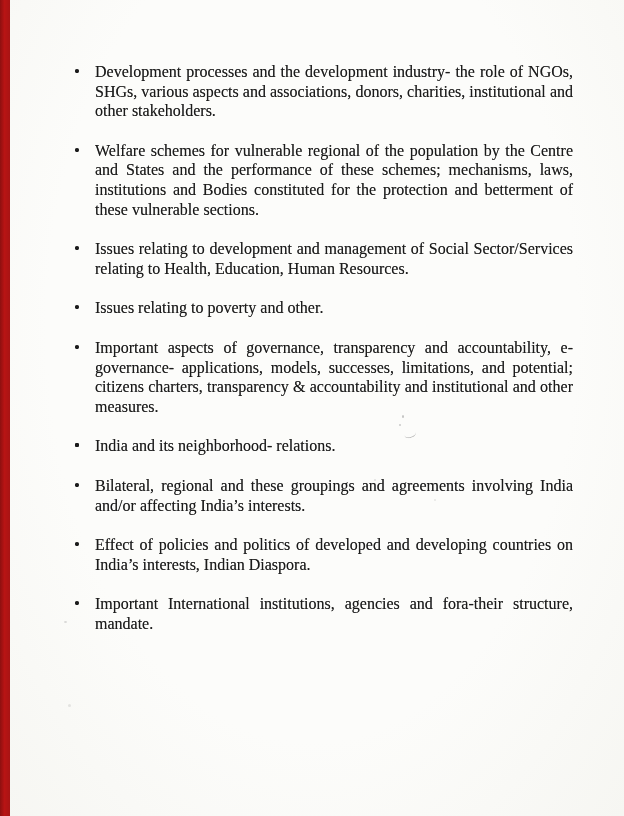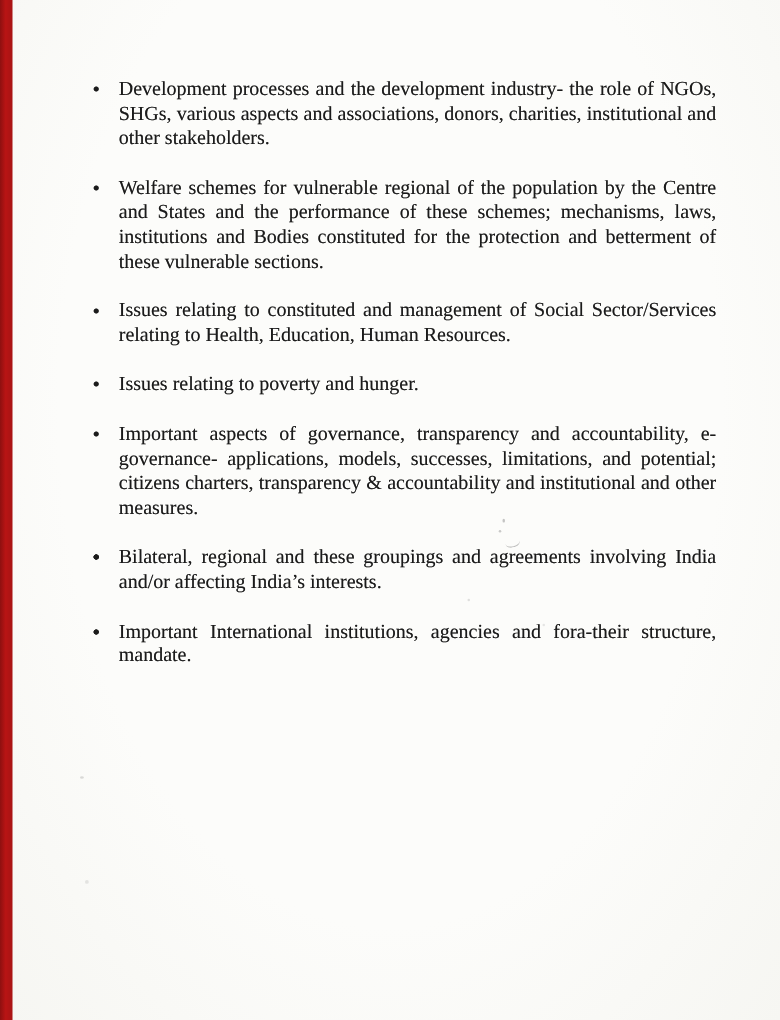--- a/index.html
+++ b/index.html
@@ -69,42 +69,44 @@
     <div class="item">
       <span class="bullet">•</span>
       <span>Development processes and the development industry- the role of NGOs, SHGs, various aspects and associations, donors, charities, institutional and other stakeholders.</span>
     </div>
     <div class="item">
       <span class="bullet">•</span>
       <span>Welfare schemes for vulnerable regional of the population by the Centre and States and the performance of these schemes; mechanisms, laws, institutions and Bodies constituted for the protection and betterment of these vulnerable sections.</span>
     </div>
     <div class="item">
       <span class="bullet">•</span>
-      <span>Issues relating to constituted and management of Social Sector/Services relating to Health, Education, Human Resources.</span>
+      <span>Issues relating to development and management of Social Sector/Services relating to Health, Education, Human Resources.</span>
     </div>
     <div class="item">
       <span class="bullet">•</span>
-      <span>Issues relating to poverty and hunger.</span>
+      <span>Issues relating to poverty and other.</span>
     </div>
     <div class="item">
       <span class="bullet">•</span>
       <span>Important aspects of governance, transparency and accountability, e-governance- applications, models, successes, limitations, and potential; citizens charters, transparency &amp; accountability and institutional and other measures.</span>
     </div>
     <div class="item">
       <span class="bullet">•</span>
     </div>
     <div class="item">
       <span class="bullet">•</span>
+      <span>India and its neighborhood- relations.</span>
     </div>
     <div class="item">
       <span class="bullet">•</span>
       <span>Bilateral, regional and these groupings and agreements involving India and/or affecting India’s interests.</span>
     </div>
     <div class="item">
       <span class="bullet">•</span>
+      <span>Effect of policies and politics of developed and developing countries on India’s interests, Indian Diaspora.</span>
     </div>
     <div class="item">
       <span class="bullet">•</span>
       <span>Important International institutions, agencies and fora-their structure, mandate.</span>
     </div>
   </div>
 
   <div class="speck" id="speck1"></div>
   <div class="speck" id="speck2"></div>
   <div class="squiggle"></div>

